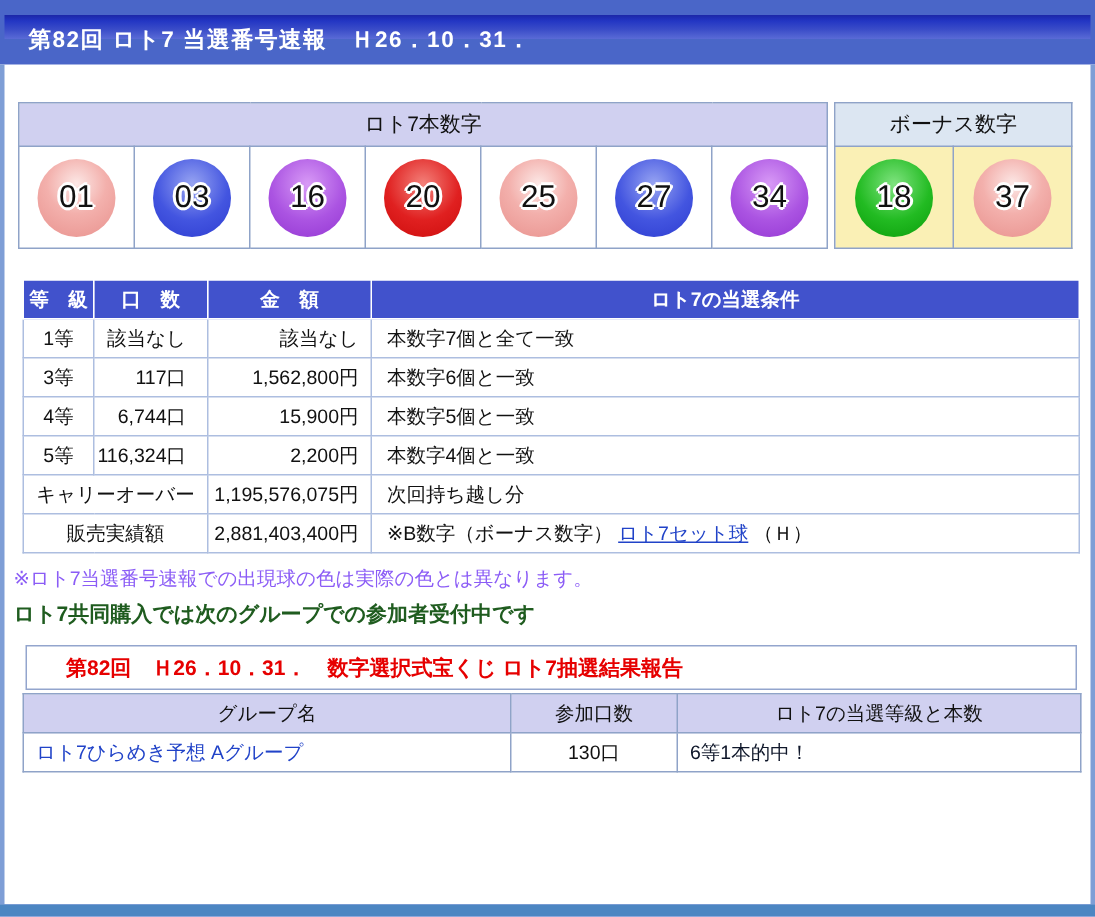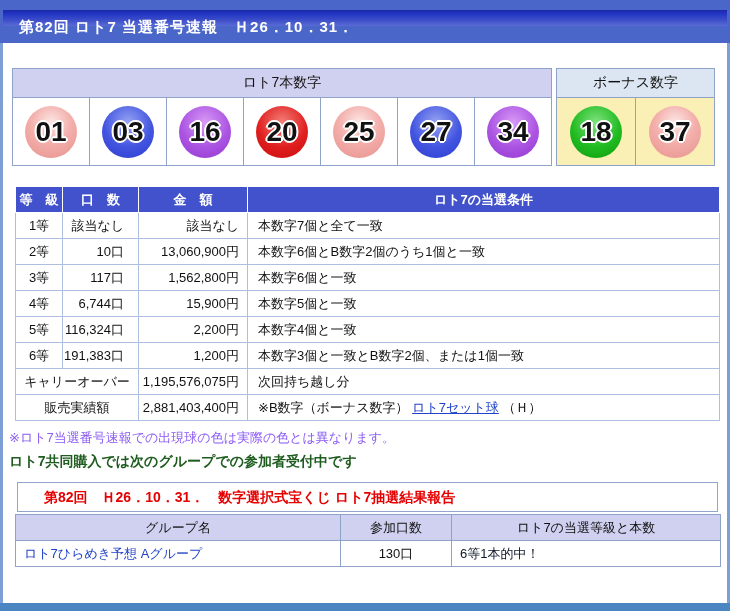--- a/index.html
+++ b/index.html
@@ -56,22 +56,22 @@
   }
   table.balls th.bonus-head { background: #dce6f2; }
   td.ball-cell { width: 77px; height: 68px; text-align: center; vertical-align: middle; background: #fff; }
   td.ball-cell.bonus { width: 79px; background: #faf0b5; }
   .ball {
     display: inline-flex;
     align-items: center;
     justify-content: center;
     width: 52px; height: 52px;
     border-radius: 50%;
-    font-size: 28px;
-    font-weight: bold;
+    font-size: 21px;
+    font-weight: normal;
     color: #111;
     text-shadow: 0 0 2px #fff, 1px 1px 0 #fff, -1px -1px 0 #fff, 1px -1px 0 #fff,
                  -1px 1px 0 #fff, 2px 0 0 #fff, -2px 0 0 #fff, 0 2px 0 #fff, 0 -2px 0 #fff;
   }
   .ball[data-color="pink"]   { background: radial-gradient(circle at 50% 32%, #fce8e6 0%, #f3b0ac 45%, #e8918d 100%); }
   .ball[data-color="blue"]   { background: radial-gradient(circle at 50% 32%, #97a4f2 0%, #4355e0 55%, #2d3cd0 100%); }
   .ball[data-color="purple"] { background: radial-gradient(circle at 50% 32%, #d89af6 0%, #ab54e2 55%, #9336d2 100%); }
   .ball[data-color="red"]    { background: radial-gradient(circle at 50% 32%, #f3817a 0%, #e02020 55%, #cc0c0c 100%); }
   .ball[data-color="green"]  { background: radial-gradient(circle at 50% 32%, #7fe37f 0%, #22bb22 55%, #0a9c0a 100%); }
   
@@ -186,48 +186,36 @@
         <th>金　額</th>
         <th>ロト7の当選条件</th>
       </tr>
       <tr>
         <td class="c-tier">1等</td>
         <td class="c-units">該当なし</td>
         <td class="c-amount">該当なし</td>
         <td class="c-cond">本数字7個と全て一致</td>
       </tr>
       <tr>
-        <td class="c-tier">2等</td>
-        <td class="c-units">10口</td>
-        <td class="c-amount">13,060,900円</td>
-        <td class="c-cond">本数字6個とB数字2個のうち1個と一致</td>
-      </tr>
-      <tr>
         <td class="c-tier">3等</td>
         <td class="c-units">117口</td>
         <td class="c-amount">1,562,800円</td>
         <td class="c-cond">本数字6個と一致</td>
       </tr>
       <tr>
         <td class="c-tier">4等</td>
         <td class="c-units">6,744口</td>
         <td class="c-amount">15,900円</td>
         <td class="c-cond">本数字5個と一致</td>
       </tr>
       <tr>
         <td class="c-tier">5等</td>
         <td class="c-units">116,324口</td>
         <td class="c-amount">2,200円</td>
         <td class="c-cond">本数字4個と一致</td>
-      </tr>
-      <tr>
-        <td class="c-tier">6等</td>
-        <td class="c-units">191,383口</td>
-        <td class="c-amount">1,200円</td>
-        <td class="c-cond">本数字3個と一致とB数字2個、または1個一致</td>
       </tr>
       <tr>
         <td colspan="2" class="c-span">キャリーオーバー</td>
         <td class="c-amount">1,195,576,075円</td>
         <td class="c-cond">次回持ち越し分</td>
       </tr>
       <tr>
         <td colspan="2" class="c-span">販売実績額</td>
         <td class="c-amount">2,881,403,400円</td>
         <td class="c-cond">

